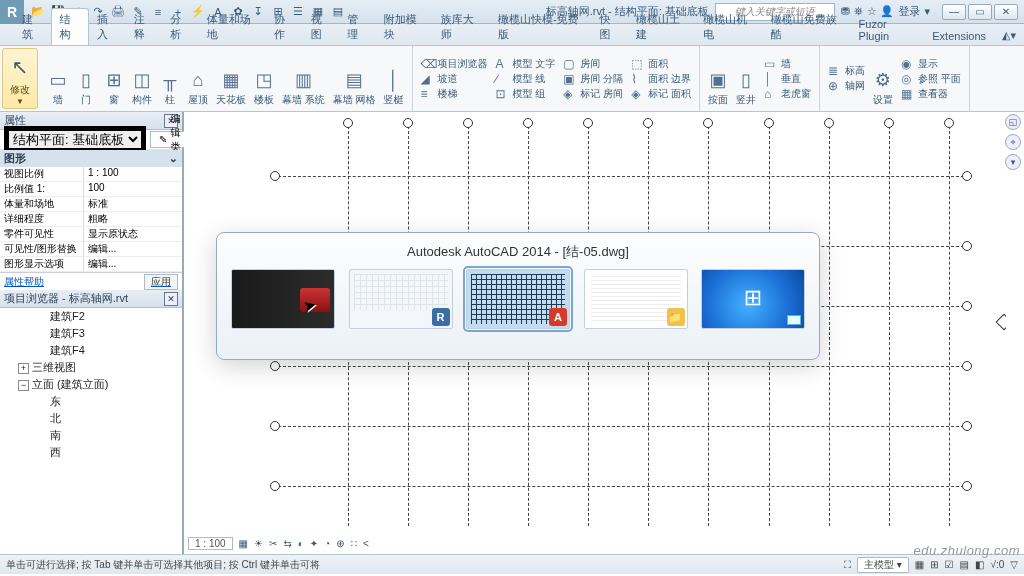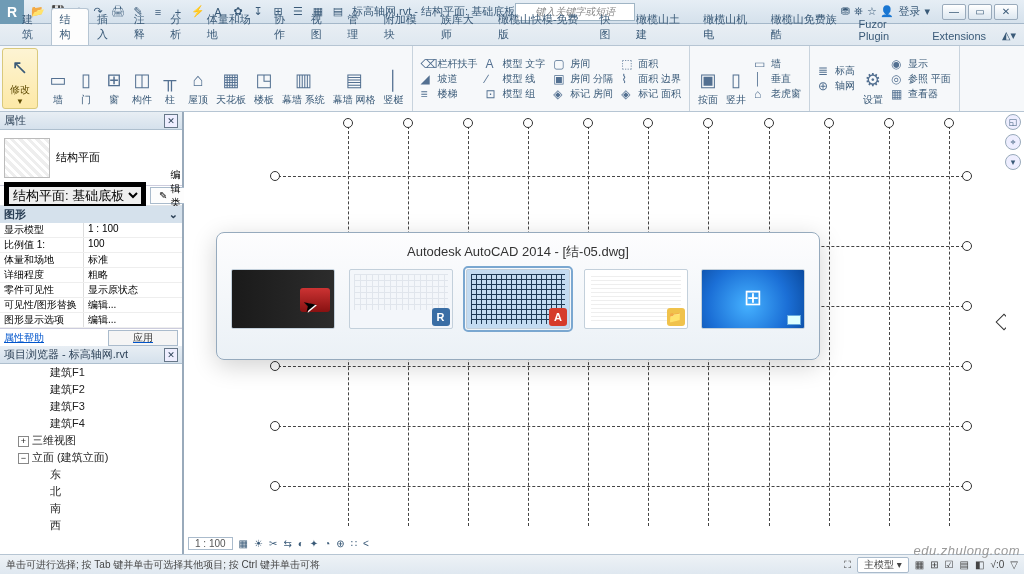--- a/index.html
+++ b/index.html
@@ -2,21 +2,21 @@
 <html><head>
 <meta charset="utf-8">
 <style>
 * { margin: 0; padding: 0; box-sizing: border-box; font-family: "Microsoft YaHei", Arial, sans-serif; }
 body { width: 1024px; height: 576px; overflow: hidden; background: #fff; font-size: 11px; position: relative; }
 
 .titlebar { height: 24px; background: linear-gradient(#e6eef5,#d5e1ec); display:flex; align-items:center; border-bottom:1px solid #a4b7c9; }
 .titlebar .r-logo { width:24px; height:24px; background:#6f9bb5; color:#fff; font-weight:bold; display:flex; align-items:center; justify-content:center; font-size:14px; }
 .titlebar .qat { display:flex; gap:4px; padding:0 6px; }
 .titlebar .qat span { width:16px; height:16px; display:flex; align-items:center; justify-content:center; color:#3a5a78; }
-.titlebar .title-center { flex:1; text-align:center; color:#3a5a78; display:flex; justify-content:flex-start; align-items:center; gap:0;}
+.titlebar .title-center { flex:1; text-align:center; color:#3a5a78; display:flex; justify-content:flex-end; align-items:center; gap:6px;}
 .titlebar .search-box { border:1px solid #a0b5c5; background:#fff; padding:1px 4px; width:120px; font-style:italic; color:#888; font-size:10px;}
 .titlebar .title-right { display:flex; gap:4px; padding:0 6px; color:#3a5a78; align-items:center;}
 .titlebar .win-controls { display:flex; gap:2px; margin-left:8px;}
 .titlebar .win-controls span { width:24px; height:16px; border:1px solid #9ab; background:linear-gradient(#fff,#dce7f0); display:flex; align-items:center; justify-content:center; font-size:10px; border-radius:2px;}
 
 .menubar { height:22px; background:linear-gradient(#e8eef4,#dfe8f0); border-bottom:1px solid #b6c5d3; display:flex; padding-left:14px; align-items:flex-end;}
 .menubar .tab { padding:3px 8px; color:#3a5a78; cursor:pointer; }
 .menubar .tab.active { background:#fdfdfd; border:1px solid #b6c5d3; border-bottom:none; border-radius:3px 3px 0 0; }
 .menubar .chev { margin-left:auto; padding:3px 8px; color:#3a5a78; }
 
@@ -38,21 +38,21 @@
 .prop-top .thumb { width:46px; height:40px; border:1px solid #bbb; background:repeating-linear-gradient(45deg,#eee,#eee 3px,#fff 3px,#fff 6px);}
 .prop-row { display:flex; align-items:center; background:#fff; border-bottom:1px solid #e0e4e8; height:20px; padding:0 4px; gap:4px;}
 .prop-row select, .prop-row input { font-size:13px; border:5px solid #000000; }
 .prop-row .edit-btn { font-size:10px; border:1px solid #abc; background:#fdfdfd; padding:0 8px; height:17px; display:flex; align-items:center;}
 .prop-section { background:#d5e1ec; color:#2a3f55; font-weight:bold; height:17px; display:flex; align-items:center; padding:0 4px; justify-content:space-between; font-size:11px;}
 .prop-grid { background:#fff; }
 .prop-grid .r { display:flex; height:15px; border-bottom:1px solid #eee; font-size:10px;}
 .prop-grid .r .k { width:84px; padding-left:4px; border-right:1px solid #ddd; overflow:hidden;}
 .prop-grid .r .v { flex:1; padding-left:4px; overflow:hidden;}
 .prop-help { color:#0055cc; text-decoration:underline; background:#fff; height:18px; display:flex; align-items:center; justify-content:space-between; padding:0 4px; border-top:1px solid #ccd; font-size:10px;}
-.prop-help .apply { border:1px solid #abc; padding:0 24px; background:#f5f5f5; color:#333; text-decoration:none;}
+.prop-help .apply { border:1px solid #abc; padding:0 6px; background:#f5f5f5; color:#333; text-decoration:none;}
 
 .browser { flex:1; background:#fff; overflow:hidden;}
 .browser .node { padding:1px 0 1px 34px; font-size:11px; color:#222; white-space:nowrap;}
 .browser .node.l2 { padding-left:50px; }
 .browser .exp { display:inline-block; width:11px; height:11px; border:1px solid #888; text-align:center; line-height:9px; font-size:9px; margin-right:3px; margin-left:-16px; background:#fff;}
 
 .canvas-area { flex:1; position:relative; background:#fff;}
 .drawing { position:absolute; left:24px; right:18px; top:4px; bottom:22px; overflow:hidden;}
 .grid-v, .grid-h { position:absolute; background:transparent; }
 .grid-v { top:0; bottom:0; width:0; border-left:1px dashed #444;}
@@ -203,21 +203,21 @@
       </div>
       <div class="btn">
         <span class="ic">│</span>
         <span>竖梃</span>
       </div>
     </div>
   <div class="group" id="g2">
       <div class="btn2">
         <div>
           <span class="ic">⌫</span>
-          <span>栏杆扶手</span>
+          <span>项目浏览器</span>
         </div>
         <div>
           <span class="ic">◢</span>
           <span>坡道</span>
         </div>
         <div>
           <span class="ic">≡</span>
           <span>楼梯</span>
         </div>
       </div>
@@ -319,38 +319,34 @@
       </div>
     </div>
 </div>
 
 <div class="main">
   <div class="left-panels">
     <div class="panel-header">
       <span>属性</span>
       <span class="xb">✕</span>
     </div>
-    <div class="prop-top">
-      <div class="thumb"></div>
-      <span>结构平面</span>
-    </div>
     <div class="prop-row">
       <select style="flex:1"><option>结构平面: 基础底板</option></select>
       <div class="edit-btn">
           <span style="margin-right:3px">✎</span>
           <span>编辑类型</span>
         </div>
     </div>
     <div class="prop-section">
       <span>图形</span>
         <span>⌄</span>
     </div>
     <div class="prop-grid" id="propgrid">
         <div class="r">
-          <div class="k">显示模型</div>
+          <div class="k">视图比例</div>
           <div class="v">1 : 100</div>
         </div>
         <div class="r">
           <div class="k">比例值 1:</div>
           <div class="v">100</div>
         </div>
         <div class="r">
           <div class="k">体量和场地</div>
           <div class="v">标准</div>
         </div>
@@ -374,21 +370,20 @@
     <div class="prop-help">
       <span>属性帮助</span>
       <span class="apply">应用</span>
     </div>
 
     <div class="panel-header">
       <span>项目浏览器 - 标高轴网.rvt</span>
       <span class="xb">✕</span>
     </div>
     <div class="browser" id="browser">
-        <div class="node l2">建筑F1</div>
         <div class="node l2">建筑F2</div>
         <div class="node l2">建筑F3</div>
         <div class="node l2">建筑F4</div>
         <div class="node"><span class="exp">+</span>三维视图</div>
         <div class="node"><span class="exp">−</span>立面 (建筑立面)</div>
         <div class="node l2">东</div>
         <div class="node l2">北</div>
         <div class="node l2">南</div>
         <div class="node l2">西</div>
       </div>

